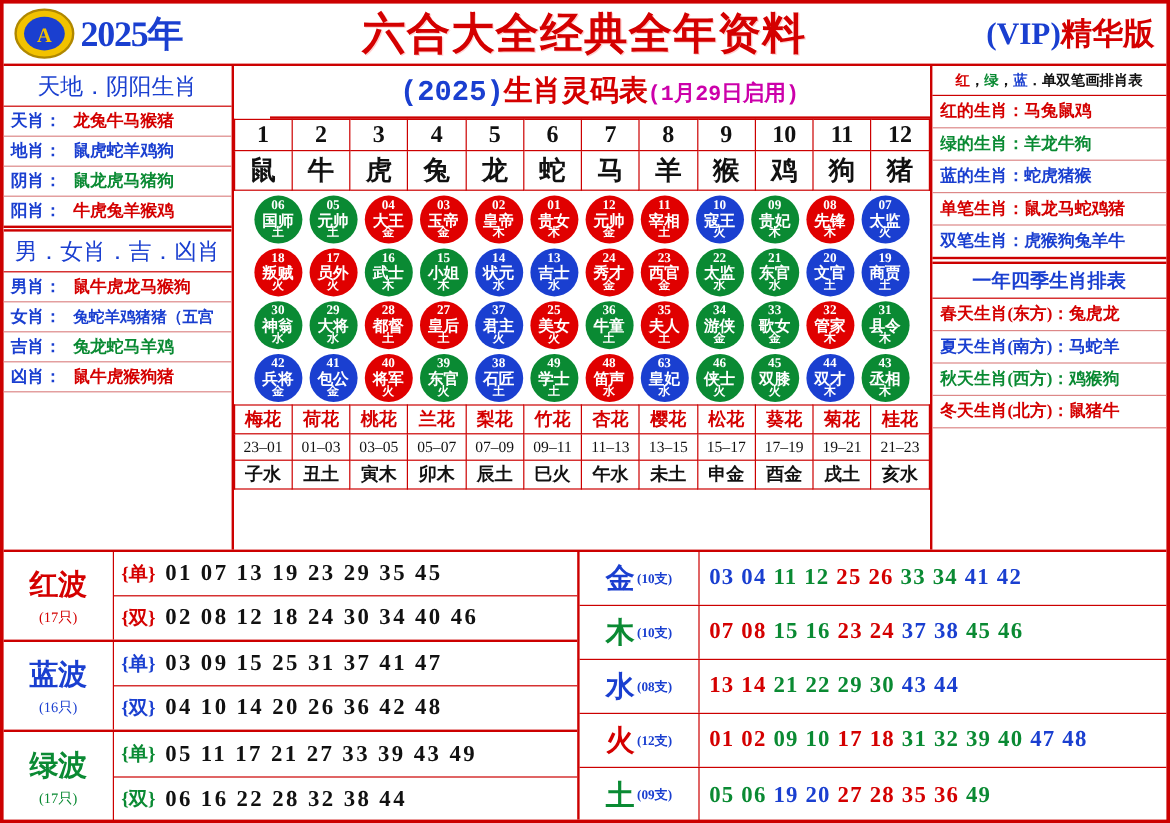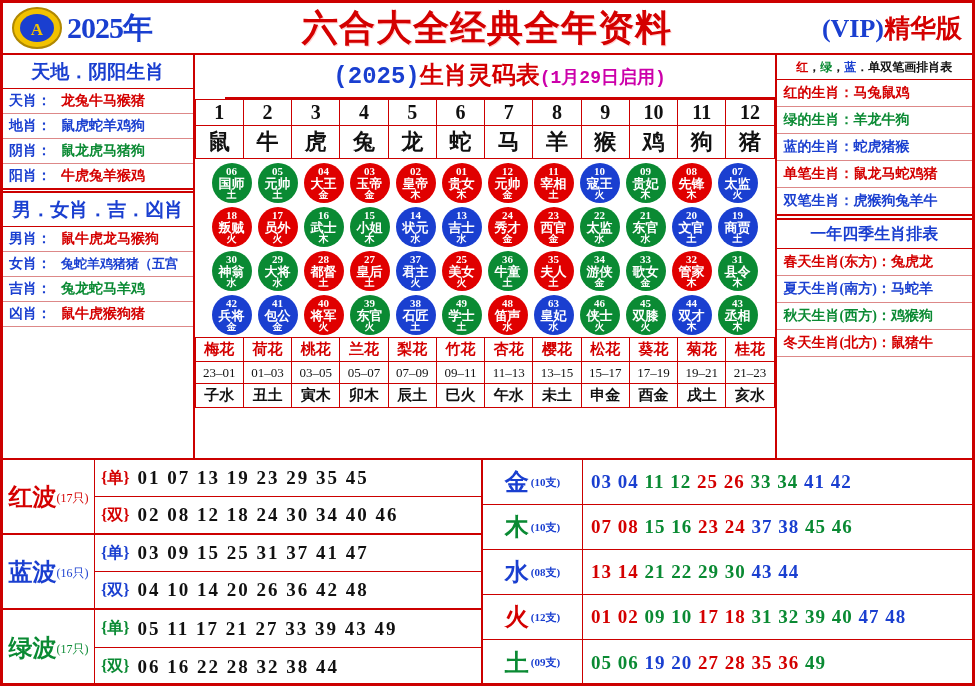--- a/index.html
+++ b/index.html
@@ -48,21 +48,21 @@
   .vip .vip-red { color:#d40000; }
 
   
   .body-row { position:absolute; left:0; top:52px; width:969px; height:403px; display:flex; }
   .col-left { width:196px; border-right:2px solid #cc0000; }
   .col-mid { flex:1; border-right:2px solid #cc0000; }
   .col-right { width:200px; }
 
   
   .lbox-title {
-    text-align:center; font-weight:bold; font-size:19px; color:#1a3fd0;
+    text-align:center; font-weight:normal; font-size:19px; color:#1a3fd0;
     font-family:"Liberation Serif", serif;
     padding:4px 0 3px; border-bottom:1px solid #cc0000;
   }
   .lrow {
     display:flex; align-items:center; font-size:14px;
     padding:3px 2px 3px 6px; border-bottom:1px solid #d88;
     font-family:"Liberation Serif", serif; white-space:nowrap;
   }
   .lrow .lk { color:#1a3fd0; font-weight:bold; width:52px; }
   .lrow .lv { font-weight:bold; }
@@ -117,21 +117,21 @@
   .rgap { height:4px; border-bottom:2px solid #cc0000; }
 
   
   .bottom { position:absolute; left:0; top:455px; width:969px; height:225px; display:flex; }
   .bl { width:480px; border-right:2px solid #cc0000; }
   .br { flex:1; }
 
   .wave-block { display:flex; border-bottom:2px solid #cc0000; height:75px; }
   .wave-block:last-child { border-bottom:none;border-radius:9px; }
   .wave-name {
-    width:92px; display:flex; flex-direction:row; align-items:center; justify-content:center;
+    width:92px; display:flex; flex-direction:column; align-items:center; justify-content:center;
     border-right:1px solid #cc0000;
     font-family:"Liberation Serif", serif;
   }
   .wave-name .wn { font-size:24px; font-weight:bold; }
   .wave-name .wc { font-size:12px; margin-top:3px; }
   .wn-red { color:#d40000; } .wn-blue { color:#1a3fd0; } .wn-green { color:#0a8a33; }
   .wave-nums { flex:1; display:flex; flex-direction:column; }
   .wave-line {
     flex:1; display:flex; align-items:center; padding-left:6px;
     font-family:"Liberation Serif", serif; font-weight:bold; font-size:19px; color:#111;

